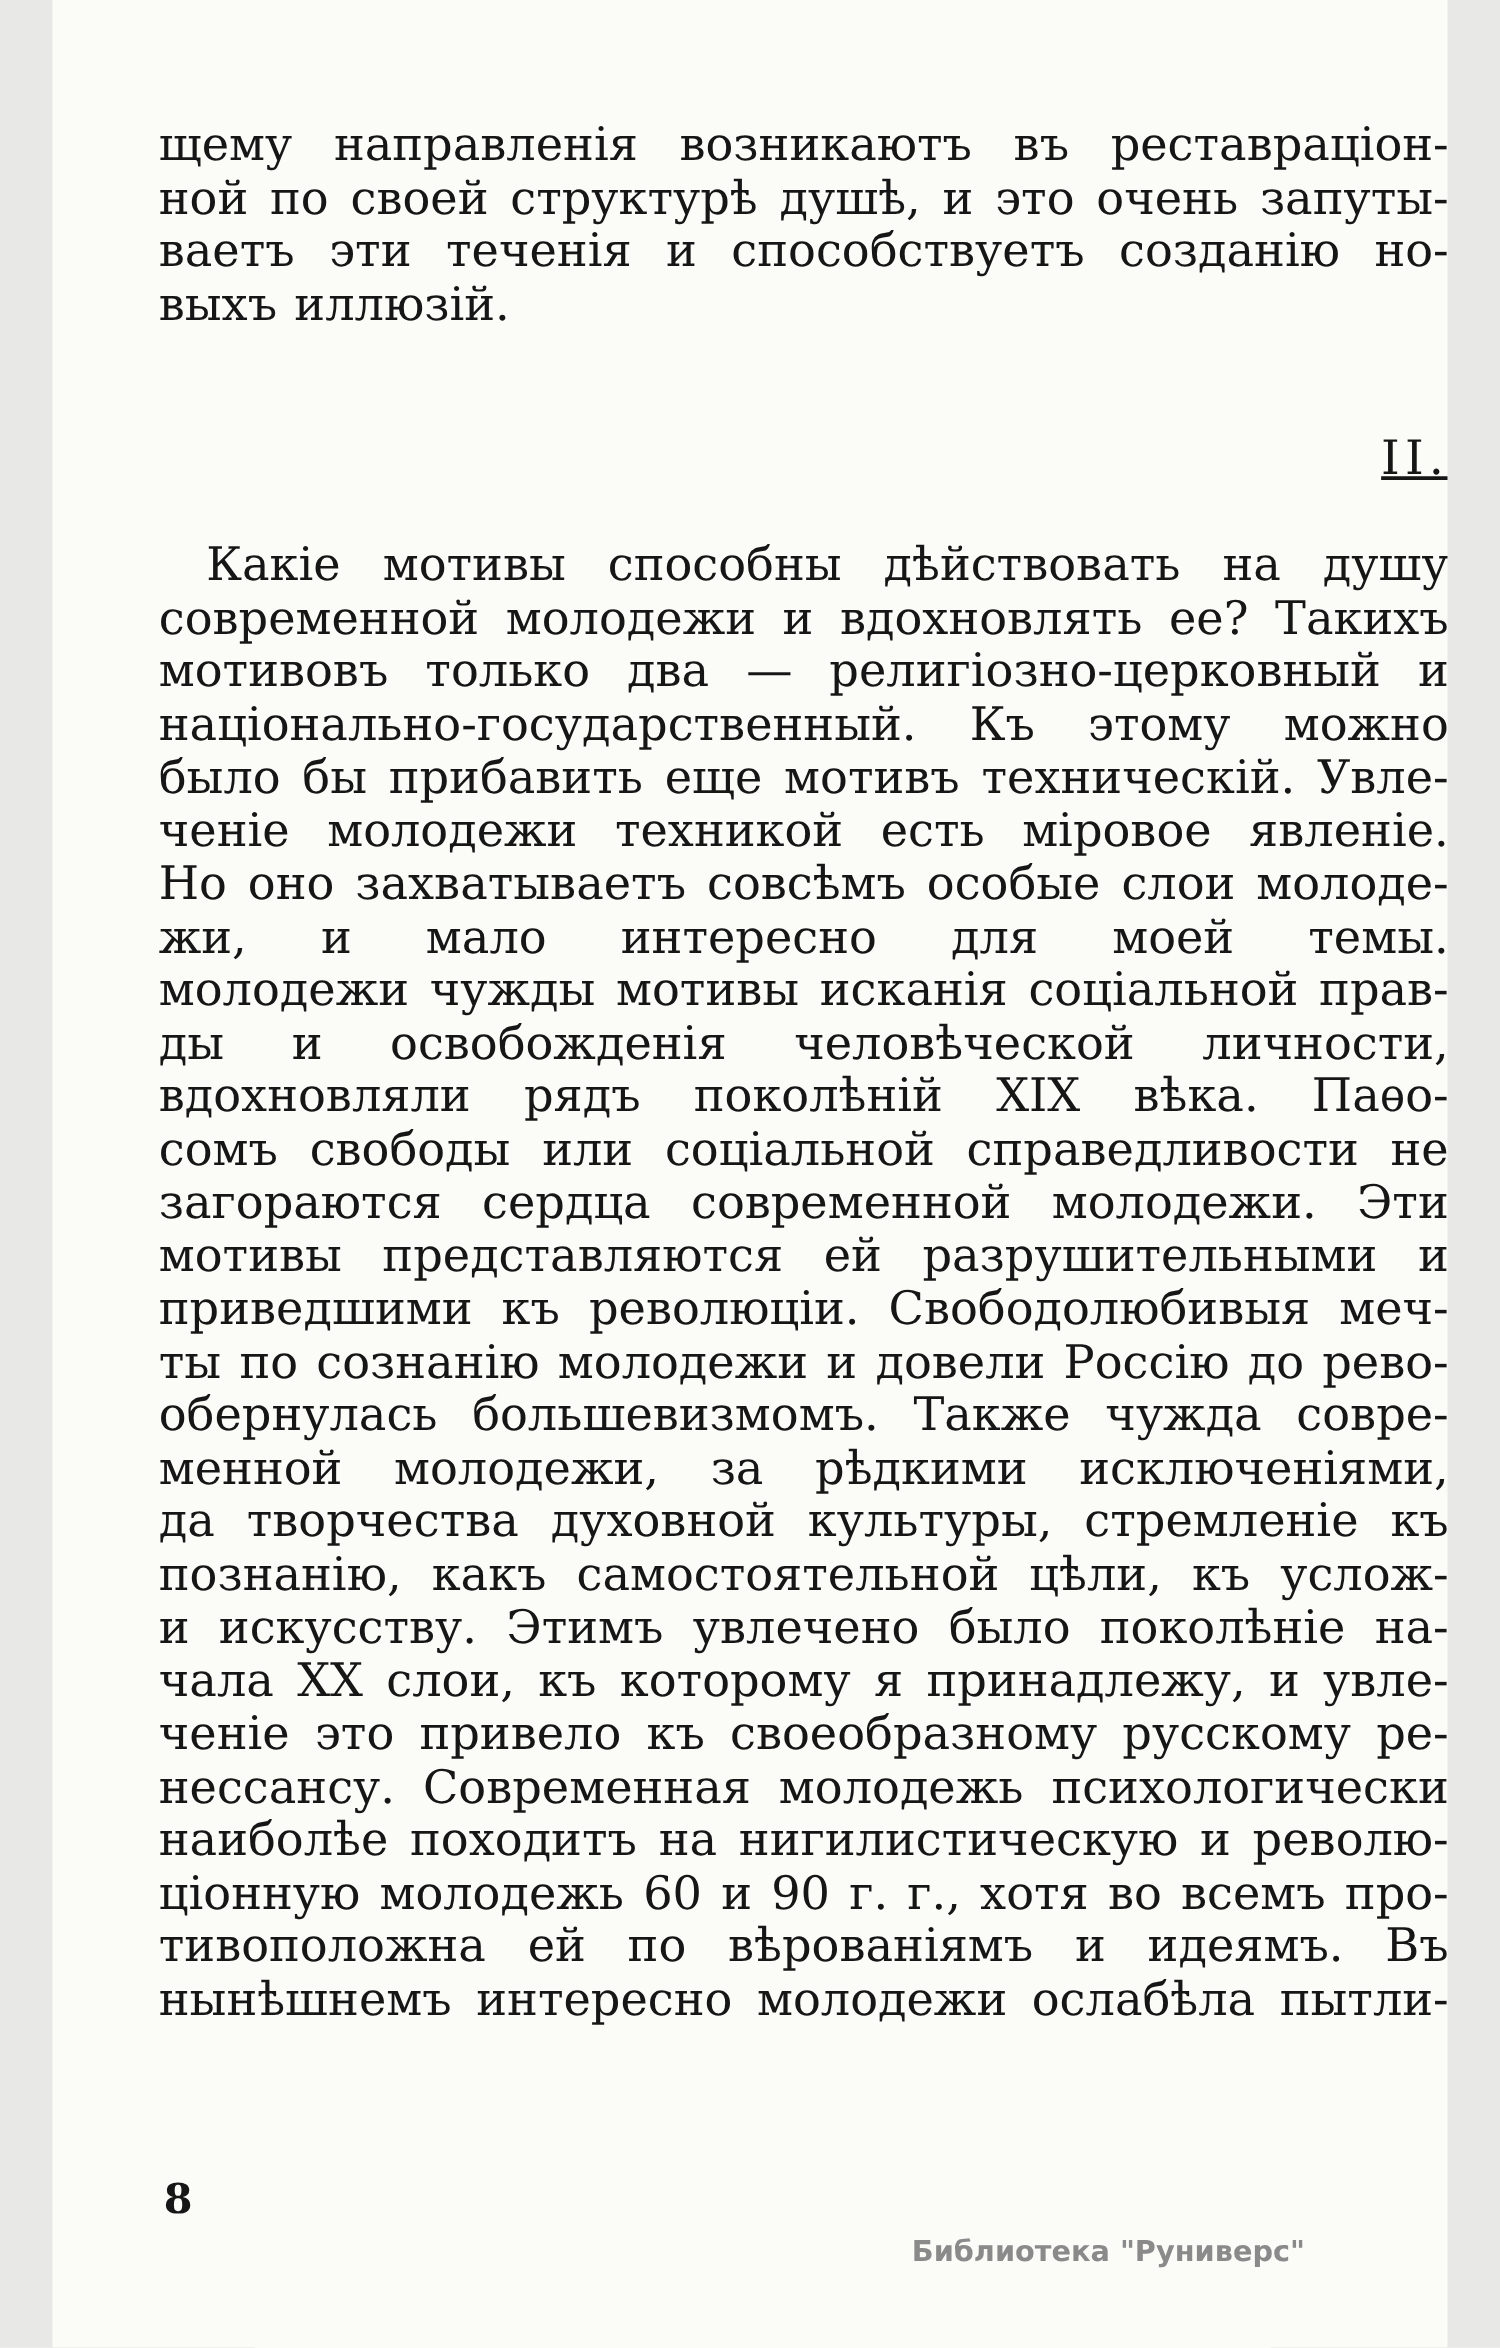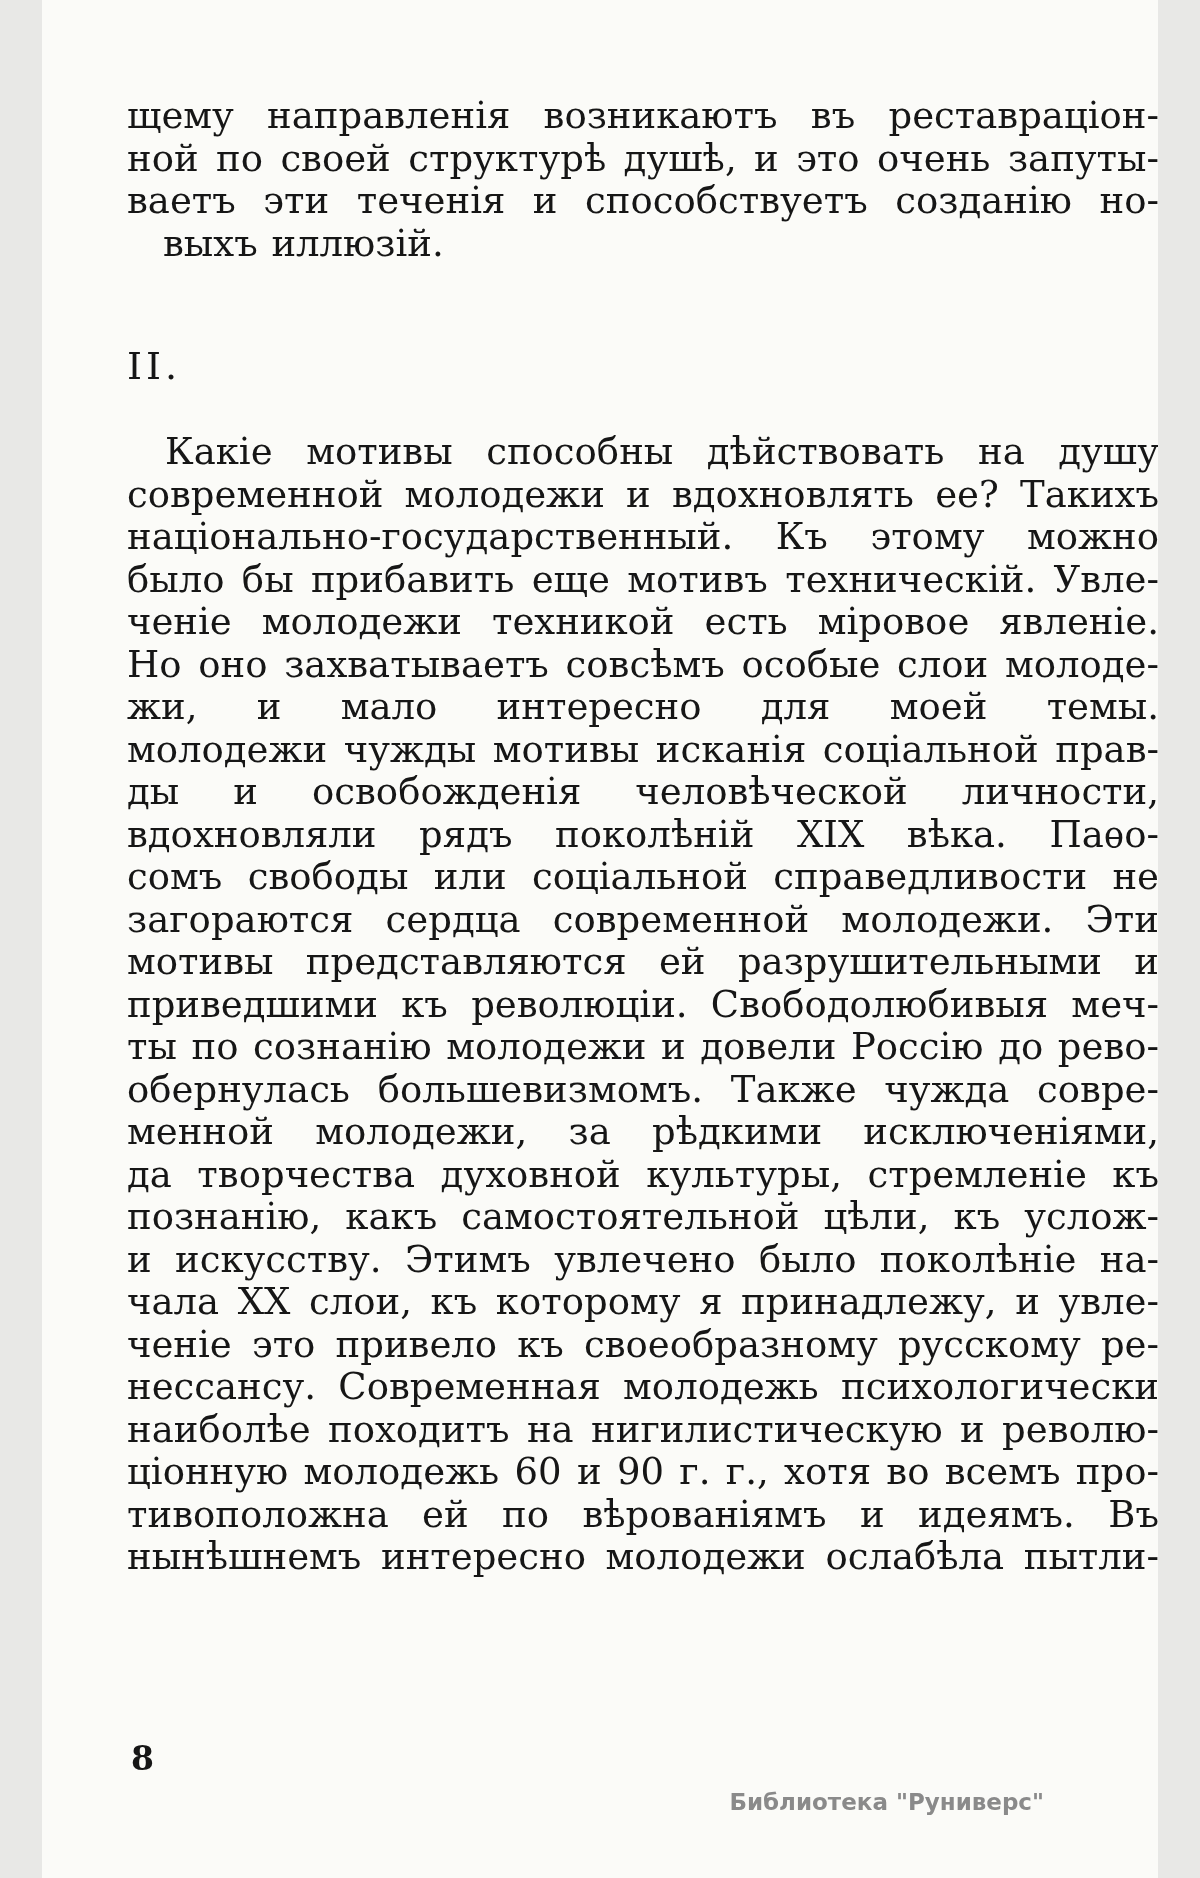--- a/index.html
+++ b/index.html
@@ -27,36 +27,36 @@
   .para .line {
     height: 42.5px;
     overflow: hidden;
     text-align: justify;
     text-align-last: justify;
     white-space: normal;
     word-spacing: 2px;
   }
   .para .line.last {
     text-align-last: left;
-    margin-left: 36px;
   }
   .para .line.indent {
     text-indent: 38px;
   }
   .para1 { top: 95px; }
   .para2 { top: 431px; }
   .heading {
     position: absolute;
     left: 85px;
     width: 1032px;
     top: 345px;
-    text-align: left;
+    text-align: right;
     font-size: 38px;
     letter-spacing: 4px;
     line-height: 42px;
+    text-decoration: underline;
   }
   .page-number {
     position: absolute;
     left: 89px;
     top: 1739px;
     font-size: 33px;
     font-weight: bold;
     line-height: 40px;
   }
   .watermark {
@@ -80,20 +80,21 @@
     <div class="line">ной по своей структурѣ душѣ, и это очень запуты-</div>
     <div class="line">ваетъ эти теченія и способствуетъ созданію но-</div>
     <div class="line last">выхъ иллюзій.</div>
   </div>
 
   <div class="heading">II.</div>
 
   <div class="para para2">
     <div class="line indent">Какіе мотивы способны дѣйствовать на душу</div>
     <div class="line">современной молодежи и вдохновлять ее? Такихъ</div>
+    <div class="line">мотивовъ только два — религіозно-церковный и</div>
     <div class="line">національно-государственный. Къ этому можно</div>
     <div class="line">было бы прибавить еще мотивъ техническій. Увле-</div>
     <div class="line">ченіе молодежи техникой есть міровое явленіе.</div>
     <div class="line">Но оно захватываетъ совсѣмъ особые слои молоде-</div>
     <div class="line">жи, и мало интересно для моей темы. Современной</div>
     <div class="line">молодежи чужды мотивы исканія соціальной прав-</div>
     <div class="line">ды и освобожденія человѣческой личности, которые</div>
     <div class="line">вдохновляли рядъ поколѣній XIX вѣка. Паѳо-</div>
     <div class="line">сомъ свободы или соціальной справедливости не</div>
     <div class="line">загораются сердца современной молодежи. Эти</div>

